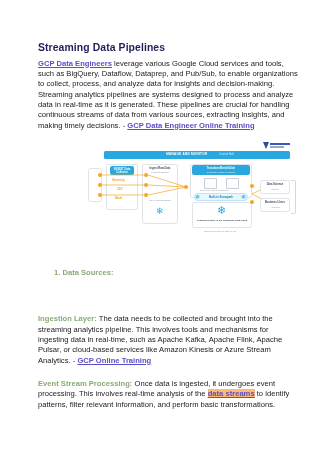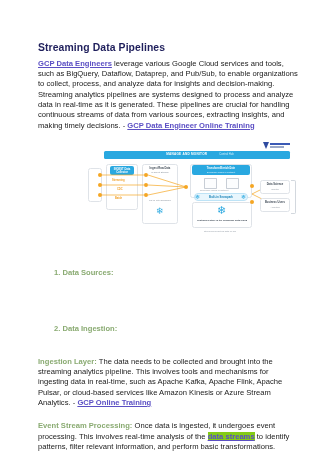--- a/index.html
+++ b/index.html
@@ -37,21 +37,21 @@
     margin: 0 0 0 0;
     text-align: left;
     letter-spacing: 0.01px;
   }
   a.doclink {
     color: #5b4fc4;
     font-weight: bold;
     text-decoration: underline;
   }
   a.doclink.hl {
-    background: #84cc16;
+    background: #fdba74;
   }
   .spacer-md { height: 10px; }
   .spacer-sm { height: 6.5px; }
   .section-num {
     font-size: 7.6px;
     line-height: 10.35px;
     font-weight: bold;
     color: #8aab72;
     margin: 16px;
   }
@@ -327,21 +327,20 @@
 
   <div class="spacer-sm"></div>
 
   <p class="section-num">1. Data Sources:</p>
 
   <div class="spacer-sm"></div>
 
 
   <div class="spacer-sm"></div>
 
-  <p class="section-num">2. Data Ingestion:</p>
 
   <div class="spacer-sm"></div>
 
   <p class="body-para"><span class="term">Ingestion Layer:</span><span> The data needs to be collected and brought into the streaming analytics pipeline. This involves tools and mechanisms for ingesting data in real-time, such as Apache Kafka, Apache Flink, Apache Pulsar, or cloud-based services like Amazon Kinesis or Azure Stream Analytics. - </span><a class="doclink" href="#">GCP Online Training</a></p>
 
   <div class="spacer-sm"></div>
 
 
   <div class="spacer-sm"></div>
 

